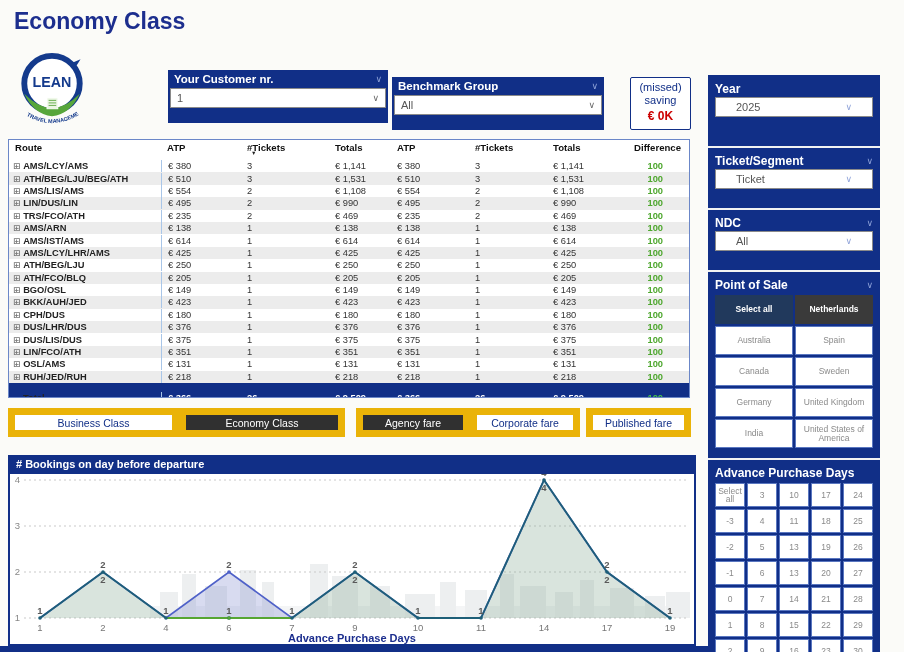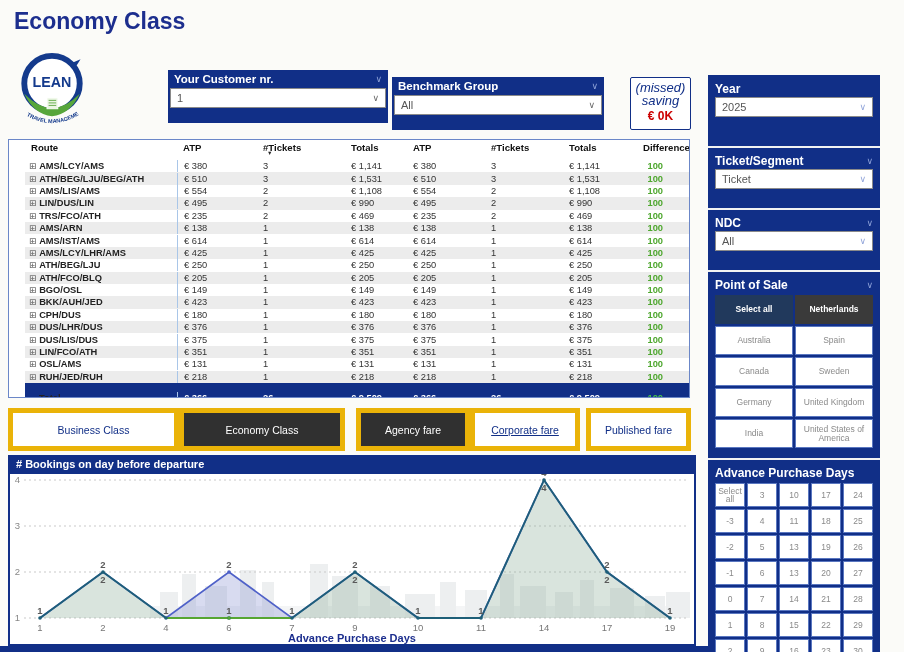--- a/index.html
+++ b/index.html
@@ -22,71 +22,71 @@
               padding:0 6px; color:#fff; font-size:11.5px; font-weight:bold; }
   .chev { color:#8fa3d9; font-size:9px; font-weight:normal; }
   .sel-box { background:#fff; border:1px solid #8a8a8a; height:20px; margin:0 2px;
              display:flex; justify-content:space-between; align-items:center;
              padding:0 6px; color:#555; font-size:11px; }
   .sel-box .chev { color:#666; }
 
   
   #saving-box { left:630px; top:77px; width:61px; height:53px; background:#fff;
                 border:1px solid #112f87; border-radius:2px; text-align:center; padding-top:3px; }
-  #saving-box .l { font-size:13px; color:#112f87; line-height:13px;font-style:italic; }
+  #saving-box .l { font-size:11px; color:#112f87; line-height:13px; }
   #saving-box .amt { font-size:12px; color:#cc0000; font-weight:bold; margin-top:2px; }
 
   
   #route-table { left:8px; top:139px; width:682px; height:259px; background:#fff;
-                 border:1px solid #6b87c8; font-size:9.3px; overflow:hidden;padding-left:16px; }
+                 border:1px solid #6b87c8; font-size:9.3px; overflow:hidden; }
   .grid-row { display:grid; grid-template-columns:152px 80px 88px 62px 78px 78px 74px 1fr; align-items:center; }
   #thead { height:20px; font-weight:bold; color:#111; font-size:9.6px; position:relative; }
   #thead .hc { padding-left:6px; align-self:start; padding-top:2px; position:relative; }
   #thead .hc .sort { position:absolute; left:10px; top:10px; font-size:5.5px; color:#222; }
   .trow { height:12.4px; color:#333; }
   .trow.alt { background:#ececec; }
   .td { padding-left:6px; white-space:nowrap; overflow:hidden; line-height:12px; }
   .td.c0 { font-weight:bold; color:#222; display:flex; align-items:center; gap:3px; padding-left:4px; }
   .td.c1 { border-left:1px solid #a9c6e8; }
   .plus { font-size:8.5px; color:#777; font-family:"DejaVu Sans", sans-serif; line-height:8px; }
   .td.c7, #thead .hc.c7 { text-align:right; padding-right:26px; }
   #thead .hc.c7 { padding-right:8px; }
   .td.diff { color:#4ea72e; font-weight:bold; }
   #trow-total { height:29px; background:#112f87; color:#fff; font-weight:bold; }
   #trow-total .td.diff { color:#43c24a; }
   #trow-total .td.c0 { padding-left:14px; }
 
   
   #tabs { left:8px; top:408px; width:688px; height:29px; display:flex; }
-  .tab { border:5px solid #eab308; background:#fff; color:#112f87; font-size:10.5px;
-         display:flex; align-items:center; justify-content:center; height:43px; cursor:pointer; }
+  .tab { border:7px solid #eab308; background:#fff; color:#112f87; font-size:10.5px;
+         display:flex; align-items:center; justify-content:center; height:29px; cursor:pointer; }
   .tab.sel { background:#303030; color:#fff; }
   .tab:nth-child(1){ width:171px; }
   .tab:nth-child(2){ width:166px; }
   .tab:nth-child(3){ width:114px; margin-left:11px; }
-  .tab:nth-child(4){ width:110px;text-decoration:underline; }
+  .tab:nth-child(4){ width:110px; }
   .tab:nth-child(5){ width:105px; margin-left:6px; }
 
   
   #chart-box { left:8px; top:455px; width:688px; height:191px; background:#fff; border:2px solid #112f87; }
   #chart-title { height:17px; background:#112f87; color:#fff; font-size:11px; font-weight:bold;
                  padding:1px 0 0 6px; }
   #chart-plot { width:684px; height:170px; display:block; }
 
   
   #footer-bar { left:0; top:646px; width:880px; height:6px; background:#112f87; }
 
   
   #sidebar { left:708px; top:75px; width:172px; height:577px; background:#112f87; padding:3px; }
   .side-sec { position:relative; padding:2px 4px 0 4px; }
   .side-sep { height:2px; background:#f2f2f2; margin:2px -3px; }
   .side-h { display:flex; justify-content:space-between; align-items:center; color:#fff;
             font-size:12px; font-weight:bold; height:17px; }
   .side-sel { background:#fff; border:1px solid #8a8a8a; height:20px; display:flex;
-              justify-content:space-between; align-items:center; padding:0 6px; color:#555; font-size:11px; }
+              justify-content:space-between; align-items:center; padding:0 20px; color:#555; font-size:11px; }
   #year-sec { height:66px; }
   #ts-sec { height:56px; }
   #ndc-sec { height:56px; }
   #pos-sec { height:182px; }
   #apd-sec { height:200px; }
 
   #pos-grid { display:grid; grid-template-columns:1fr 1fr; gap:2px; margin-top:2px; }
   .pbtn { background:#fff; border:1px solid #5a77c0; height:29px; display:flex; align-items:center;
           justify-content:center; text-align:center; font-size:8.5px; color:#8a8a8a; line-height:9px;
           padding:0 4px; cursor:pointer; }

